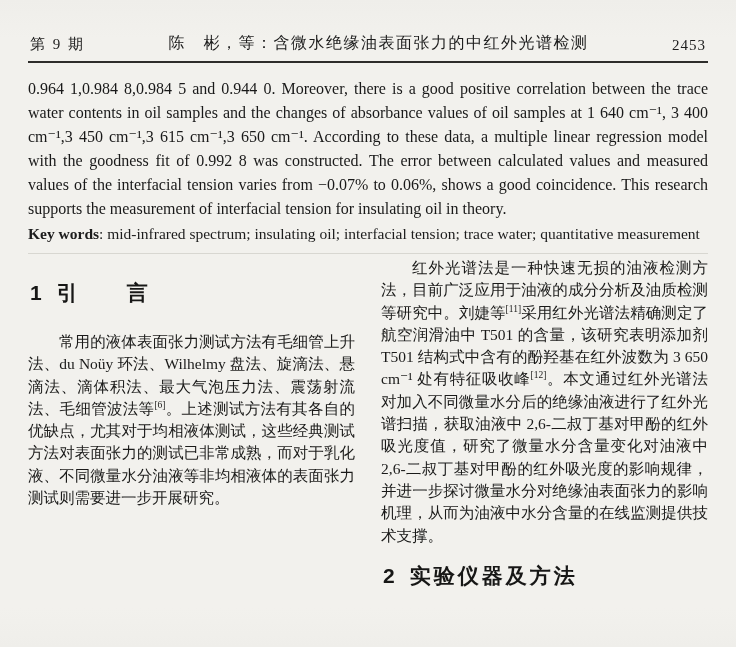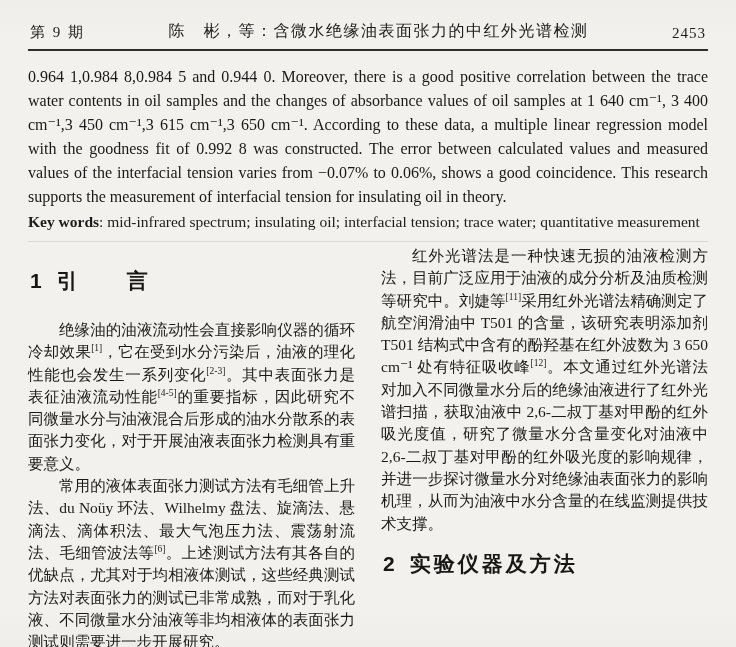--- a/index.html
+++ b/index.html
@@ -4,21 +4,21 @@
 <style>
   * { margin:0; padding:0; box-sizing:border-box; }
   html,body { width:736px; height:647px; }
   body {
     background:#f1f0ec;
     overflow:hidden;
     color:#1c1c1c;
     font-family:"Liberation Serif","DejaVu Serif",serif;
     -webkit-font-smoothing:antialiased;
   }
-  .page { width:736px; height:647px; padding:0 28px; background:
+  .page { width:736px; height:647px; padding:12px 28px; background:
     linear-gradient(180deg, #efeeea 0%, #f2f1ed 6%, #f2f1ed 94%, #efeeea 100%); }
 
   
   .journal-header {
     display:flex; justify-content:space-between; align-items:flex-end;
     padding:21px 2px 7px 2px;
     border-bottom:2px solid #2e2d2b;
     font-size:15px;
   }
   .hdr-issue { letter-spacing:2px; }
@@ -75,21 +75,20 @@
   </div>
 
   <hr class="soft-divider">
 
   <div class="columns">
 
     <div class="col">
       <div class="sec-heading sec1">
         <span class="sec-num">1</span><span class="sec-title">引　言</span>
       </div>
-      <p class="cn indent"><span>绝缘油的油液流动性会直接影响仪器的循环冷却效果</span><sup class="ref">[1]</sup><span>，它在受到水分污染后，油液的理化性能也会发生一系列变化</span><sup class="ref">[2-3]</sup><span>。其中表面张力是表征油液流动性能</span><sup class="ref">[4-5]</sup><span>的重要指标，因此研究不同微量水分与油液混合后形成的油水分散系的表面张力变化，对于开展油液表面张力检测具有重要意义。</span></p>
       <p class="cn indent"><span>常用的液体表面张力测试方法有毛细管上升法、du Noüy 环法、Wilhelmy 盘法、旋滴法、悬滴法、滴体积法、最大气泡压力法、震荡射流法、毛细管波法等</span><sup class="ref">[6]</sup><span>。上述测试方法有其各自的优缺点，尤其对于均相液体测试，这些经典测试方法对表面张力的测试已非常成熟，而对于乳化液、不同微量水分油液等非均相液体的表面张力测试则需要进一步开展研究。</span></p>
     </div>
 
     <div class="col">
       <p class="cn indent"><span>红外光谱法是一种快速无损的油液检测方法，目前广泛应用于油液的成分分析及油质检测等研究中。刘婕等</span><sup class="ref">[11]</sup><span>采用红外光谱法精确测定了航空润滑油中 T501 的含量，该研究表明添加剂 T501 结构式中含有的酚羟基在红外波数为 3 650 cm⁻¹ 处有特征吸收峰</span><sup class="ref">[12]</sup><span>。本文通过红外光谱法对加入不同微量水分后的绝缘油液进行了红外光谱扫描，获取油液中 2,6-二叔丁基对甲酚的红外吸光度值，研究了微量水分含量变化对油液中 2,6-二叔丁基对甲酚的红外吸光度的影响规律，并进一步探讨微量水分对绝缘油表面张力的影响机理，从而为油液中水分含量的在线监测提供技术支撑。</span></p>
       <div class="sec-heading sec2">
         <span class="sec-num">2</span><span class="sec-title">实验仪器及方法</span>
       </div>
     </div>
 

